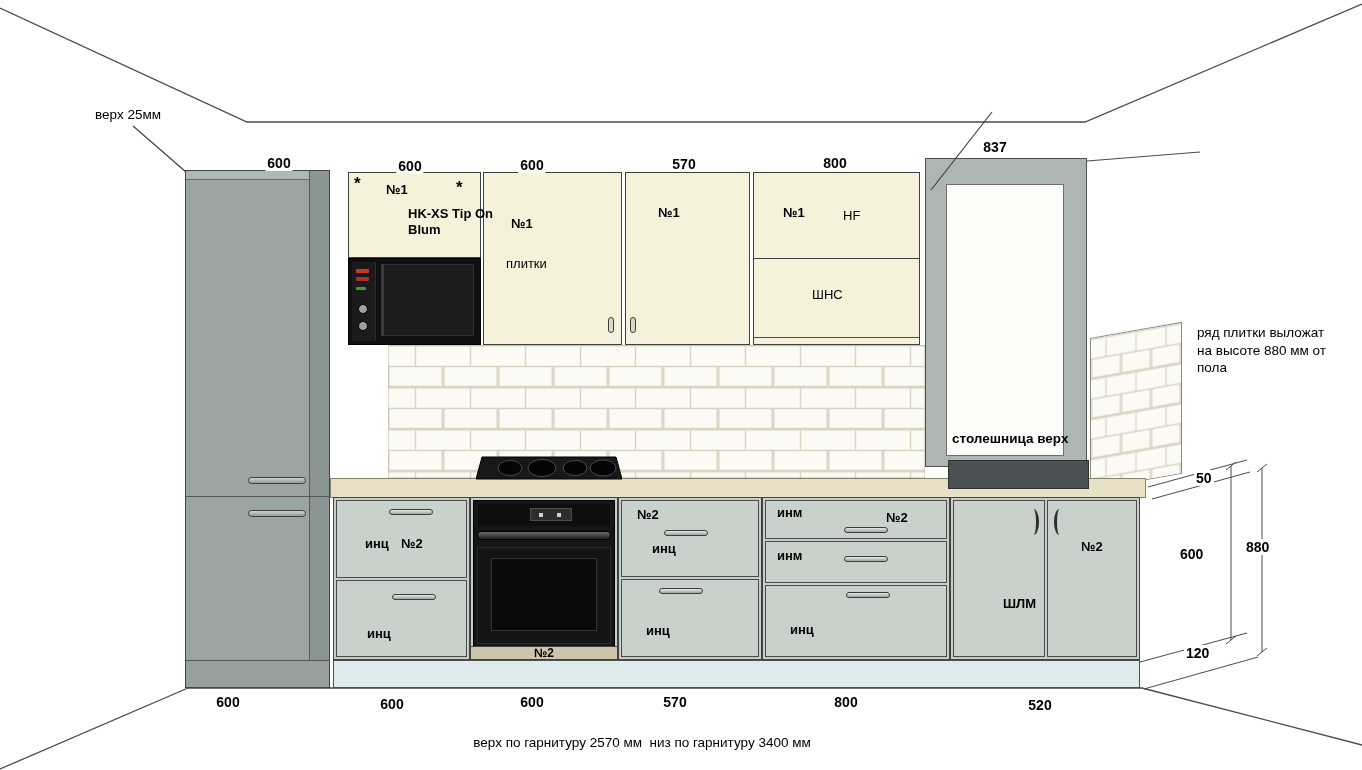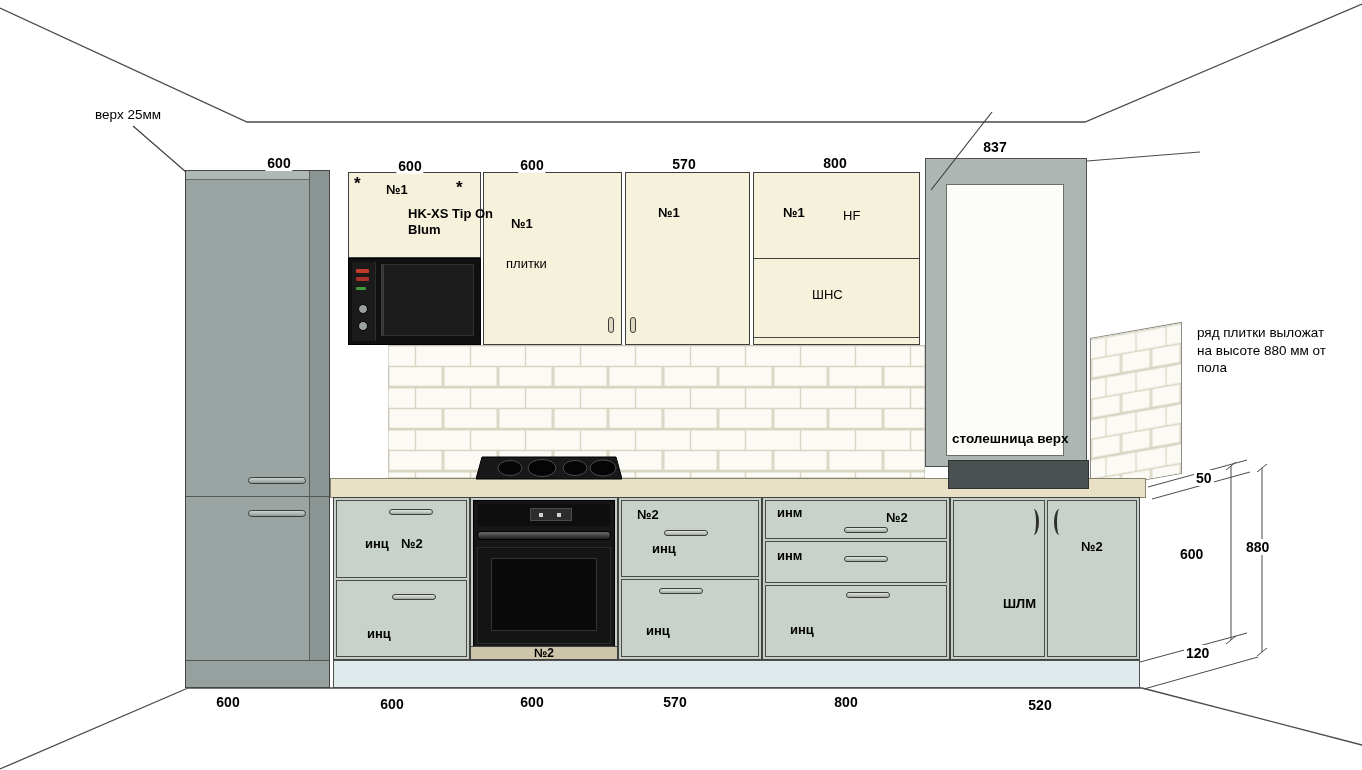--- a/index.html
+++ b/index.html
@@ -291,14 +291,15 @@
   <div class="dim" style="left:1040px; top:697px">520</div>
 
   <div class="dim-r" style="left:1194px; top:470px">50</div>
   <div class="dim-r" style="left:1178px; top:546px">600</div>
   <div class="dim-r" style="left:1244px; top:539px">880</div>
   <div class="dim-r" style="left:1184px; top:645px">120</div>
 
   <div class="note" style="left:95px; top:106px; width:120px">верх 25мм</div>
   <div class="note" style="left:1197px; top:324px; width:130px">ряд плитки выложат на высоте 880 мм от пола</div>
   <div class="note" style="left:952px; top:430px; width:130px; font-weight:700">столешница верх</div>
+  <div class="footer-note">верх по гарнитуру 2570 мм  низ по гарнитуру 3400 мм</div>
 
 </div>
 
 </body></html>

